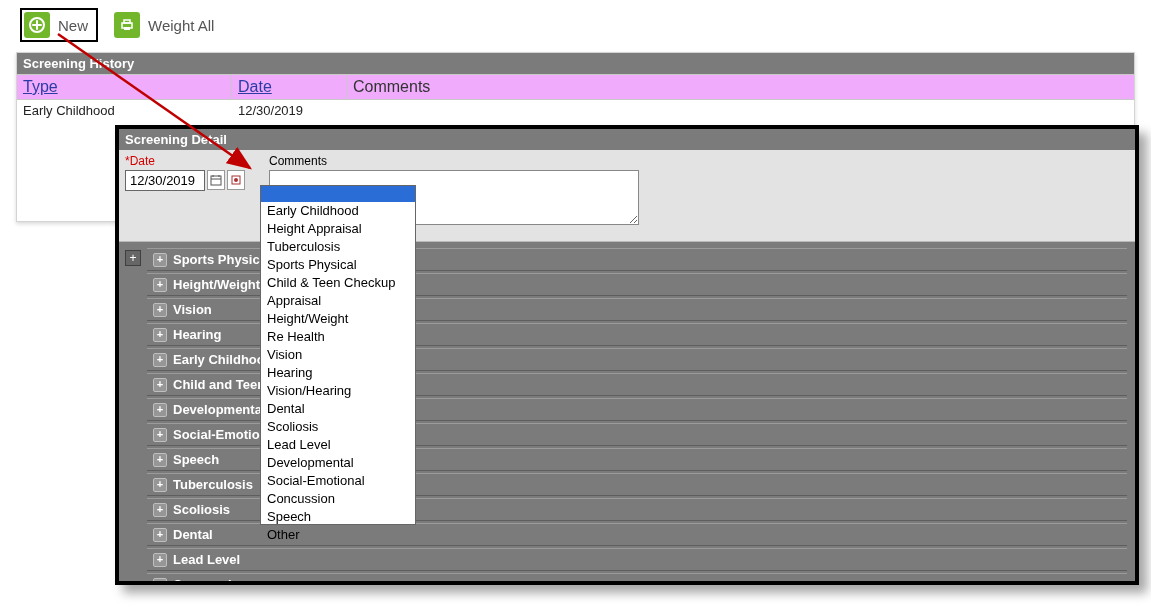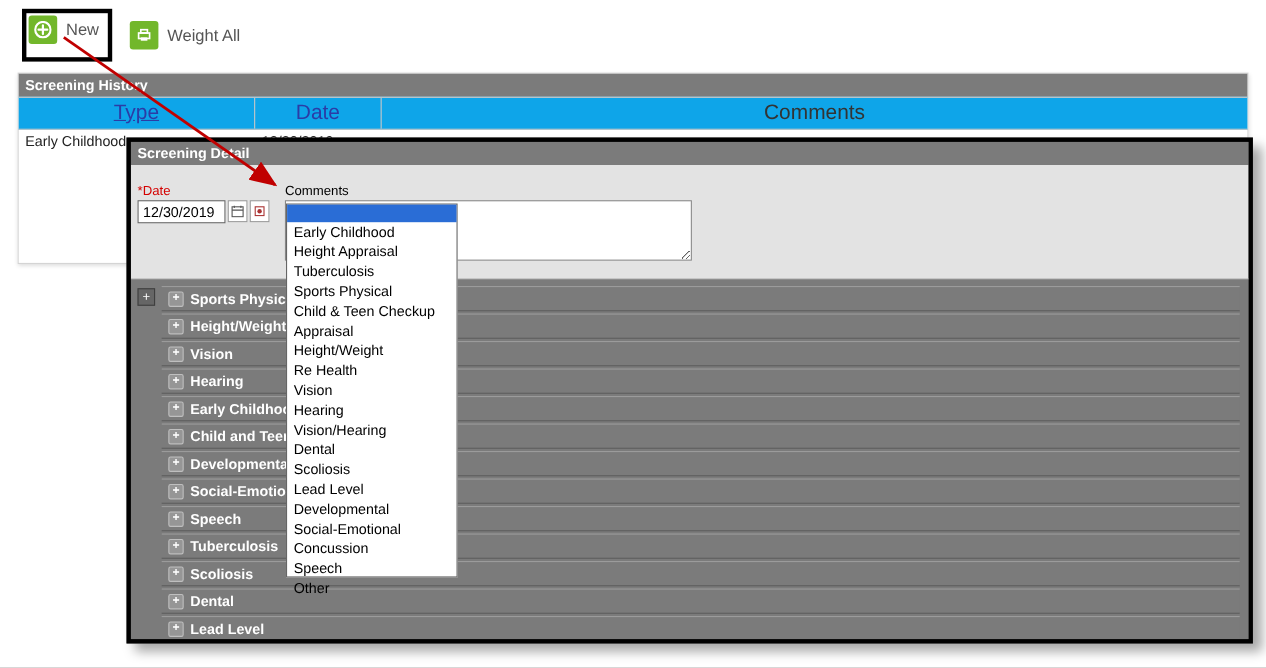--- a/index.html
+++ b/index.html
@@ -33,55 +33,54 @@
     width: 26px;
     height: 26px;
     background: #72b72b;
     border-radius: 3px;
     display: flex;
     align-items: center;
     justify-content: center;
   }
   .tool-icon svg { display: block; }
   .new-highlight {
-    border: 4px solid #000000;
-    padding: 2px 8px 12px 2px;
+    border: 2px solid #000000;
+    padding: 2px 8px 2px 2px;
     border-radius: 0;
   }
 
   
   .panel-history {
     margin: 0 16px;
     border: 1px solid #d4d4d4;
     box-shadow: 0 2px 4px rgba(0,0,0,0.15);
     background: #fff;
     padding-bottom: 100px;
   }
   .panel-bar {
     background: #7b7b7b;
     color: #fff;
     font-weight: bold;
     font-size: 13px;
     padding: 3px 6px;
   }
   .history-header-row {
     display: flex;
-    background: #0ea5e9;
+    background: #f0abfc;
     border-top: 1px solid #c8c8c8;
     border-bottom: 1px solid #c8c8c8;
-    font-size: 19px;
-    text-align: center;
+    font-size: 16px;
   }
   .history-header-row .cell {
     padding: 3px 6px;
     border-right: 1px solid #c8c8c8;
   }
   .history-header-row .cell:last-child { border-right: none; }
   .col-type { width: 215px; color: #2b3ca6; text-decoration: underline; }
-  .col-date { width: 115px; color: #2b3ca6; }
+  .col-date { width: 115px; color: #2b3ca6; text-decoration: underline; }
   .col-comments { flex: 1; color: #333; }
   .history-row {
     display: flex;
     font-size: 13px;
     color: #222;
   }
   .history-row .cell { padding: 3px 6px; }
   .history-row .col-type,
   .history-row .col-date,
   .history-row .col-comments {
@@ -102,22 +101,22 @@
     overflow: hidden;
   }
   .detail-form {
     background: #e3e3e3;
     padding: 0 0 10px 0;
     border-bottom: 1px solid #b9b9b9;
   }
   .detail-form-row {
     display: flex;
     align-items: flex-start;
-    gap: 4px;
-    padding: 16px 6px 6px 6px;
+    gap: 14px;
+    padding: 4px 6px 6px 6px;
   }
   .form-col { display: flex; flex-direction: column; }
   .form-col.date-col { width: 130px; }
   .form-col.type-col { width: 195px; }
   .form-col.comments-col { width: 380px; }
   .form-label { font-size: 12px; margin-bottom: 2px; }
   .req { color: #d40000; }
   .date-wrap { display: flex; align-items: stretch; gap: 2px; }
   .date-input {
     width: 80px;

